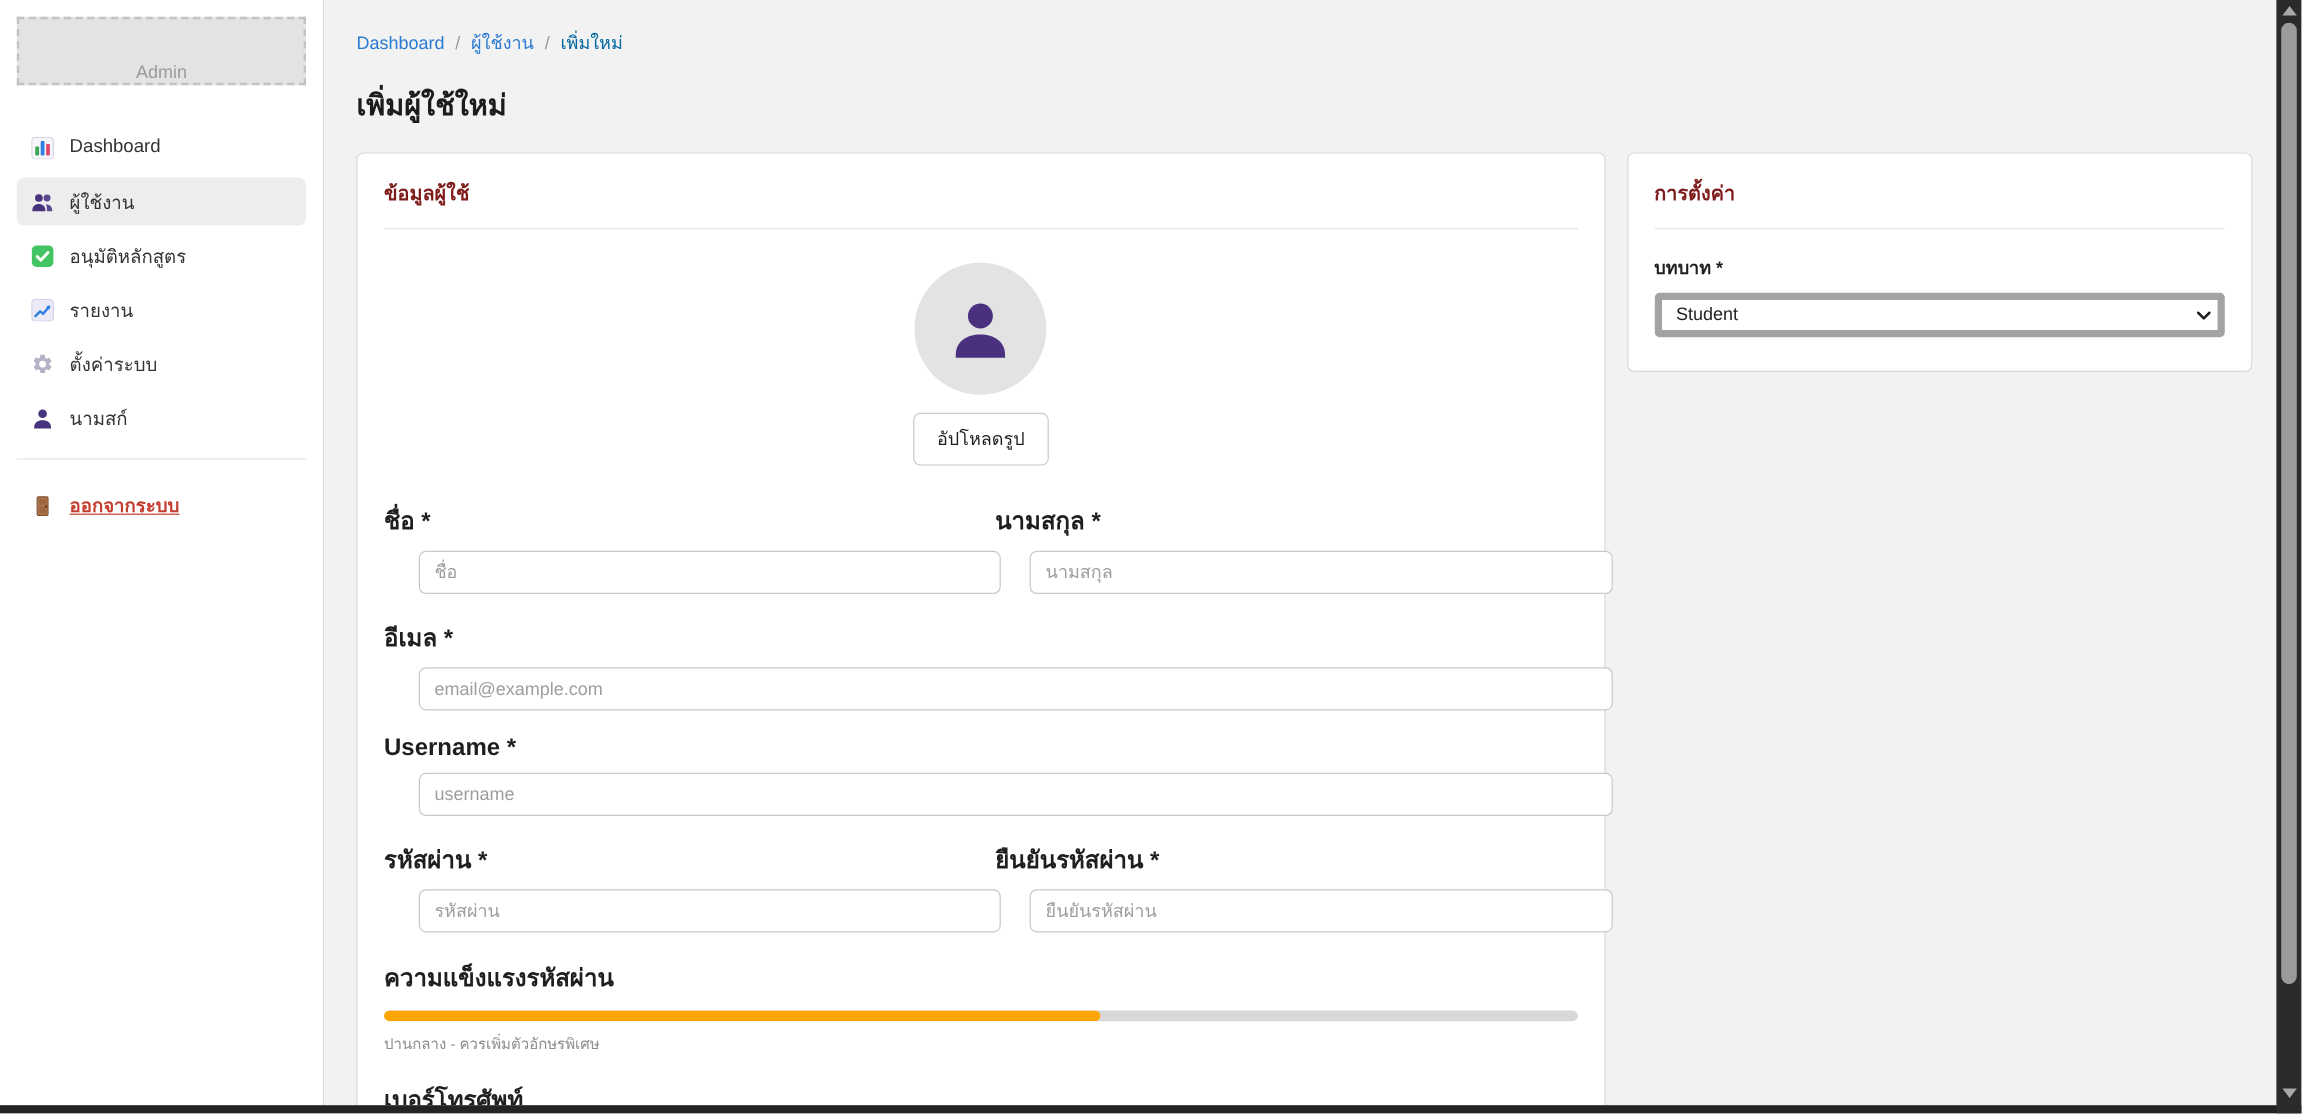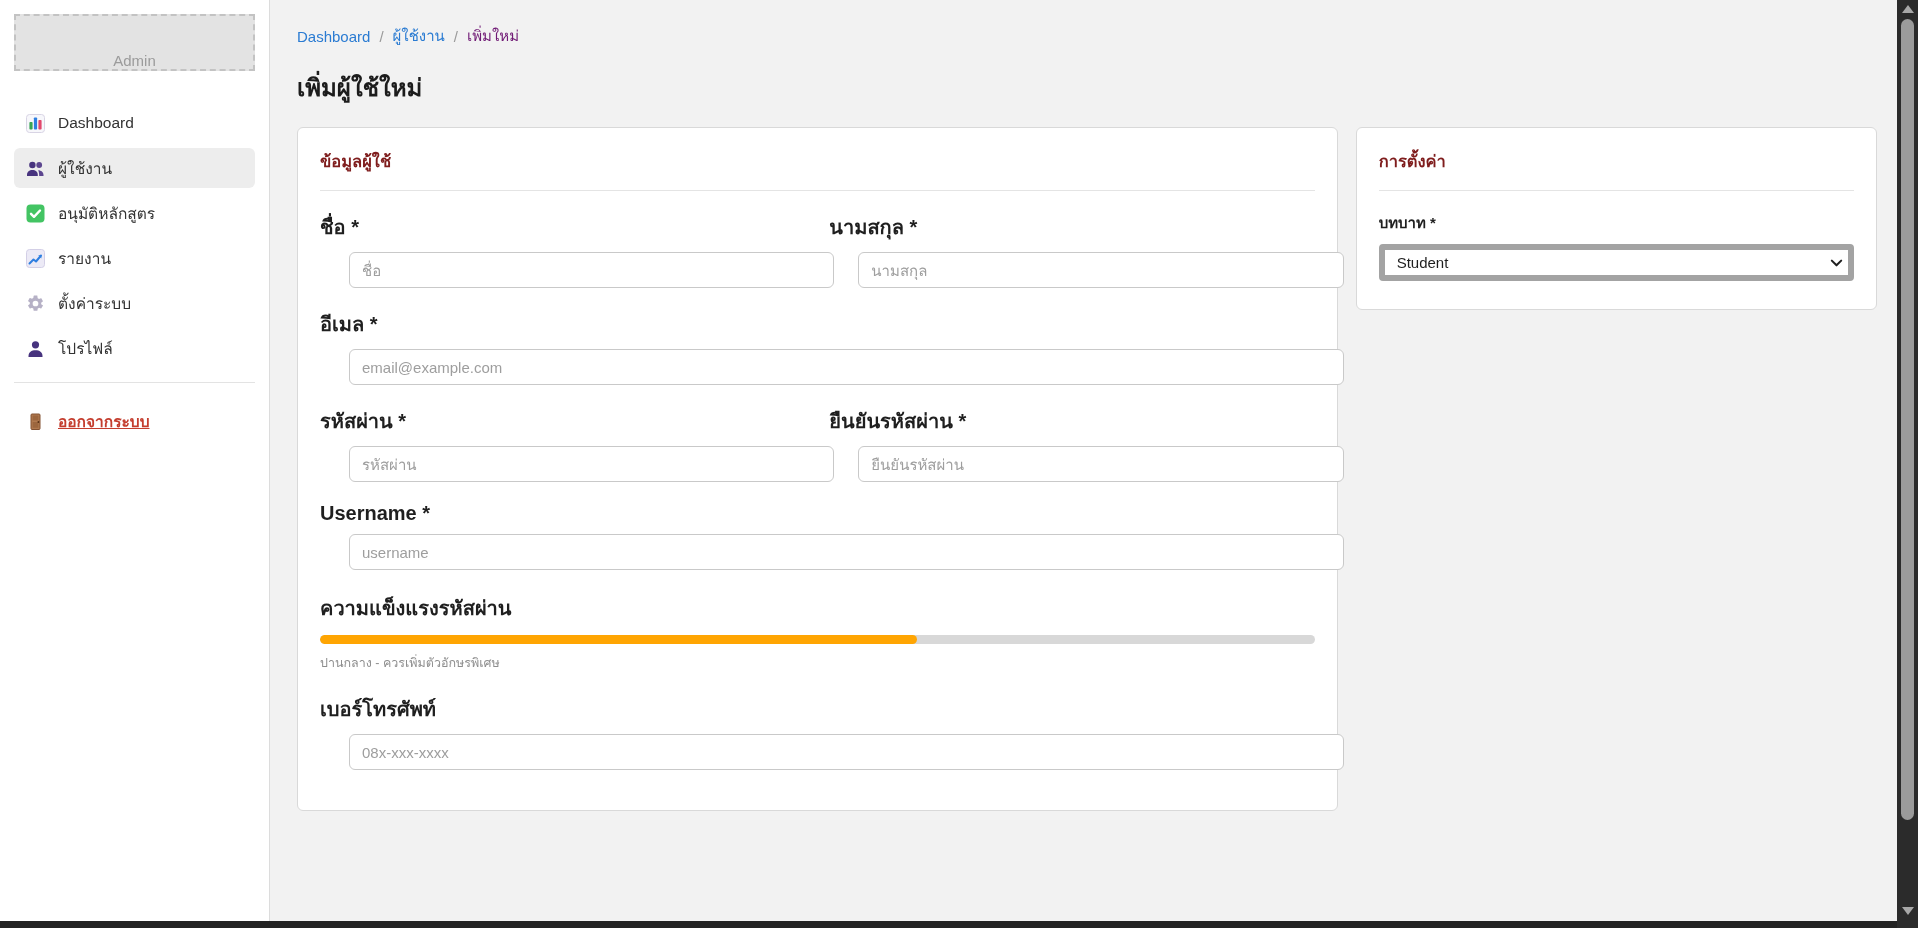--- a/index.html
+++ b/index.html
@@ -38,21 +38,21 @@
   }
   .logout-link .label { text-decoration:underline; font-weight:bold; }
 
   
   .main {
     position:absolute; left:271px; top:0; right:21px; height:921px;
     padding:24px 20px 0 26px; background:#f2f2f2; overflow:hidden;
   }
   .breadcrumb { font-size:15px; color:#9a9a9a; display:flex; gap:9px; align-items:center; }
   .breadcrumb .crumb-link { color:#2a7bd2; cursor:pointer; }
-  .breadcrumb .crumb-current { color:#701a75; }
+  .breadcrumb .crumb-current { color:#0369a1; }
   .page-title { margin-top:20px; font-size:24px; font-weight:bold; color:#1c1c1c; }
 
   .content-row { display:flex; gap:18px; margin-top:20px; align-items:flex-start; }
 
   .card { background:#fff; border:1px solid #d9d9d9; border-radius:6px; }
   .form-card { width:1042px; padding:20px 22px 40px 22px; }
   .settings-card { width:522px; padding:20px 22px 28px 22px; }
   .card-title {
     font-weight:bold; font-size:16.5px; color:#7f1d1d;
     padding-bottom:16px; border-bottom:1px solid #e4e4e4;
@@ -160,21 +160,21 @@
       </span>
       <span>ตั้งค่าระบบ</span>
     </div>
     <div class="nav-item">
       <span class="nav-icon">
         <svg viewBox="0 0 19 19">
             <circle cx="9.5" cy="5.8" r="3.6" fill="#47337e"></circle>
             <path d="M2.5 17c0-3.8 3-5.8 7-5.8s7 2 7 5.8v1h-14z" fill="#47337e"></path>
           </svg>
       </span>
-      <span>โปรไฟล์</span>
+      <span>นามสก์</span>
     </div>
   </nav>
 
   <hr class="sidebar-divider">
 
   <div class="logout-link">
     <span class="nav-icon">
       <svg viewBox="0 0 19 19">
           <rect x="5" y="2" width="9" height="15.5" rx="1" fill="#b0794f" stroke="#835233" stroke-width="1"></rect>
           <rect x="6.6" y="3.6" width="5.8" height="5" rx="0.5" fill="#9c663e"></rect>
@@ -196,20 +196,29 @@
     <span class="crumb-current">เพิ่มใหม่</span>
   </div>
 
   <h1 class="page-title">เพิ่มผู้ใช้ใหม่</h1>
 
   <div class="content-row">
 
     <section class="card form-card">
       <div class="card-title">ข้อมูลผู้ใช้</div>
 
+      <div class="avatar-wrap">
+        <div class="avatar-circle">
+          <svg width="58" height="58" viewBox="0 0 24 24">
+              <circle cx="12" cy="7.6" r="4.3" fill="#4b3080"></circle>
+              <path d="M3.5 21c0-4.6 3.8-7 8.5-7s8.5 2.4 8.5 7v1h-17z" fill="#4b3080"></path>
+            </svg>
+        </div>
+        <button class="upload-btn">อัปโหลดรูป</button>
+      </div>
 
       <div class="field-row">
         <div class="field">
           <label class="field-label">ชื่อ *</label>
           <input class="text-input" type="text" placeholder="ชื่อ" style="">
         </div>
         <div class="field">
           <label class="field-label">นามสกุล *</label>
           <input class="text-input" type="text" placeholder="นามสกุล" style="">
         </div>
@@ -217,33 +226,33 @@
 
       <div class="field-row">
         <div class="field">
           <label class="field-label">อีเมล *</label>
           <input class="text-input" type="text" placeholder="email@example.com" style="">
         </div>
       </div>
 
       <div class="field-row">
         <div class="field">
+          <label class="field-label">Username *</label>
+          <input class="text-input" type="text" placeholder="username" style="">
+        </div>
+      </div>
+
+      <div class="field-row">
+        <div class="field">
           <label class="field-label">รหัสผ่าน *</label>
           <input class="text-input" type="password" placeholder="รหัสผ่าน" style="">
         </div>
         <div class="field">
           <label class="field-label">ยืนยันรหัสผ่าน *</label>
           <input class="text-input" type="password" placeholder="ยืนยันรหัสผ่าน" style="">
-        </div>
-      </div>
-
-      <div class="field-row">
-        <div class="field">
-          <label class="field-label">Username *</label>
-          <input class="text-input" type="text" placeholder="username" style="">
         </div>
       </div>
 
       <div class="strength-block">
         <label class="field-label">ความแข็งแรงรหัสผ่าน</label>
         <div class="strength-track">
           <div class="strength-fill" style="width: 60%; background: rgb(255, 165, 2);"></div>
         </div>
         <div class="strength-helper">ปานกลาง - ควรเพิ่มตัวอักษรพิเศษ</div>
       </div>

